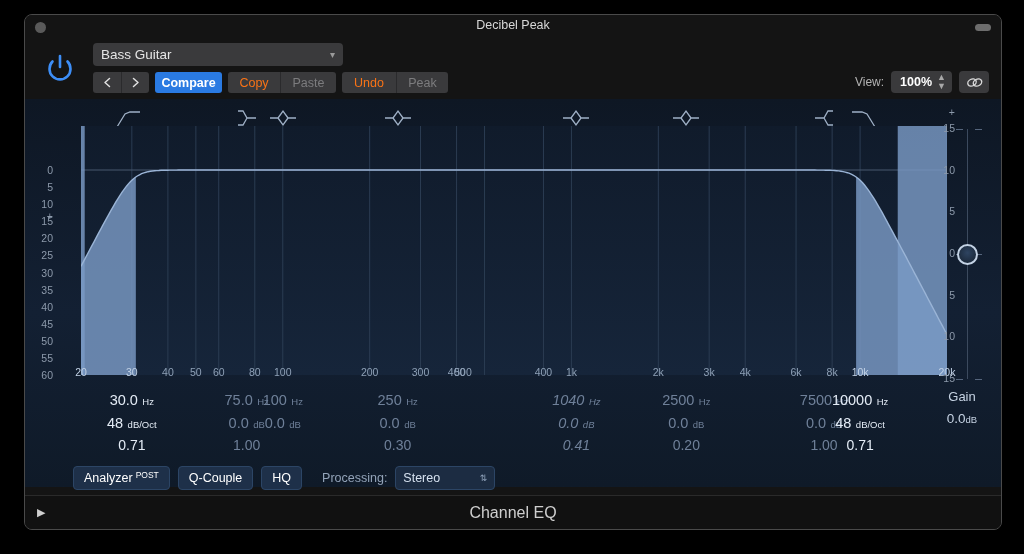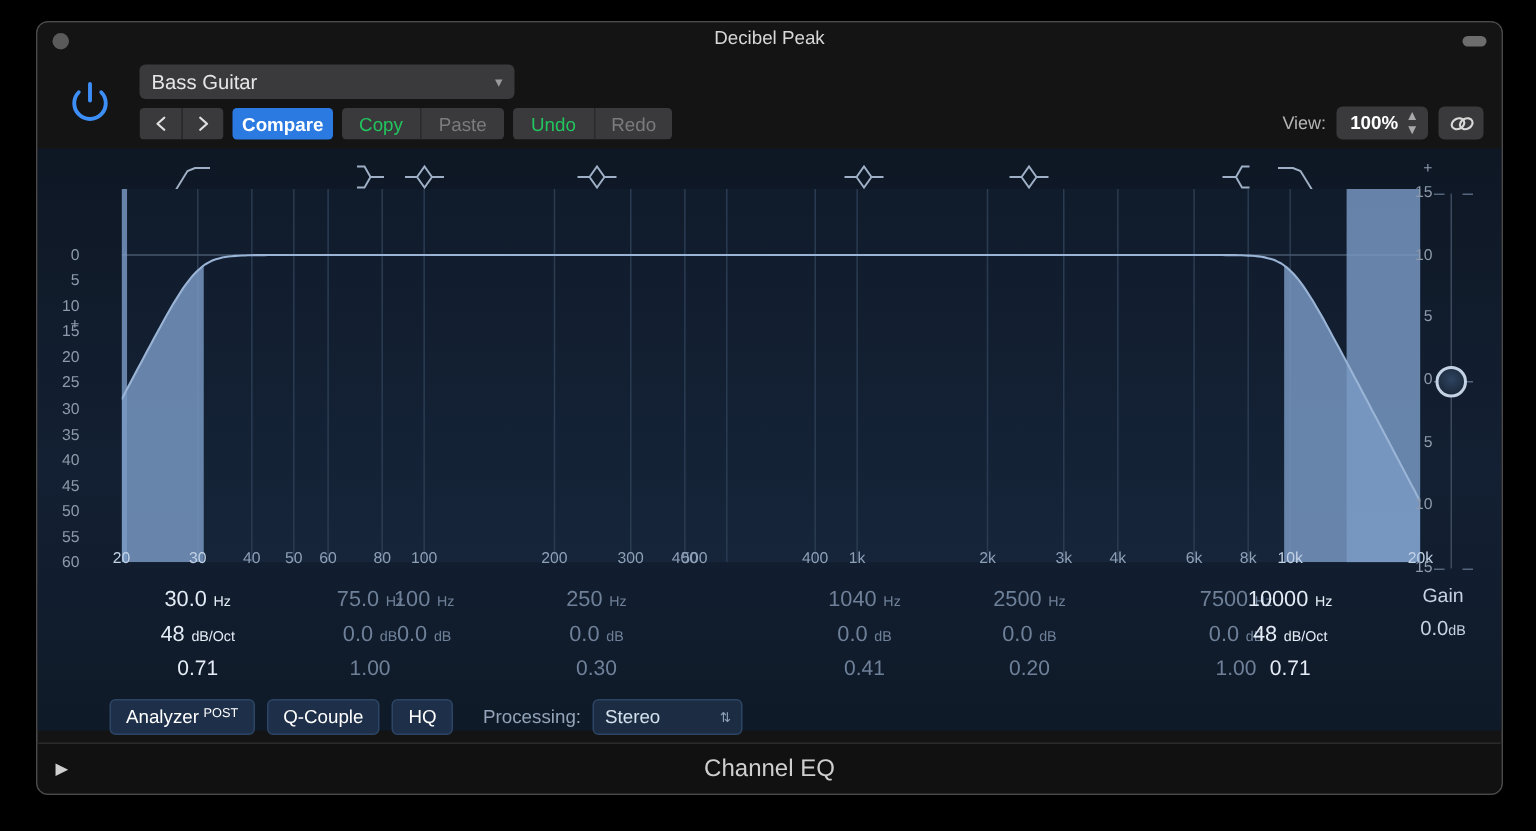--- a/index.html
+++ b/index.html
@@ -65,21 +65,21 @@
     margin-left: auto; color: #9a9a9a; font-size: 10px;
   }
 
   #btnrow {
     position: absolute; left: 68px; top: 33px;
     display: flex; align-items: center;
   }
   .btn {
     height: 21px;
     background: #3a3a3c;
-    color: #22c55e;
+    color: #f97316;
     font-size: 12.5px;
     display: flex; align-items: center; justify-content: center;
     cursor: pointer;
     border-radius: 3px;
   }
   .btn.dim { color: #7c7c7e; }
   .btn.accent { background: #2a7ae2; color: #fff; font-weight: bold; }
   .seg { display: flex; margin-right: 6px; border-radius: 3px; overflow: hidden; }
   .seg .btn { border-radius: 0; }
   .seg .btn + .btn { border-left: 1px solid #2a2a2c; }
@@ -294,21 +294,21 @@
             </svg>
         </div>
       </div>
       <div class="btn accent" style="width:67px;margin-right:6px">Compare</div>
       <div class="seg">
         <div class="btn" style="width:52px">Copy</div>
         <div class="btn dim" style="width:56px">Paste</div>
       </div>
       <div class="seg">
         <div class="btn" style="width:54px">Undo</div>
-        <div class="btn dim" style="width:52px">Redo</div>
+        <div class="btn dim" style="width:52px">Peak</div>
       </div>
     </div>
 
     <div id="view-area">
       <span id="view-label">View:</span>
       <div id="zoom-box">
         <span>100%</span>
         <span class="stepper">▲<br>▼</span>
       </div>
       <div id="link-button">
@@ -451,21 +451,21 @@
           </div>
           <div class="band-col" style="left: 201.769px;">
             <div class="line"><span class="big">100</span> <span class="unit">Hz</span></div>
             <div class="line"><span class="big">0.0</span> <span class="unit">dB</span></div>
           </div>
           <div class="band-col" style="left: 316.641px;">
             <div class="line"><span class="big">250</span> <span class="unit">Hz</span></div>
             <div class="line"><span class="big">0.0</span> <span class="unit">dB</span></div>
             <div class="line q">0.30</div>
           </div>
-          <div class="band-col" style="left: 495.353px;">
+          <div class="band-col" style="left: 495.353px; font-style: italic;">
             <div class="line"><span class="big">1040</span> <span class="unit">Hz</span></div>
             <div class="line"><span class="big">0.0</span> <span class="unit">dB</span></div>
             <div class="line q">0.41</div>
           </div>
           <div class="band-col" style="left: 605.308px;">
             <div class="line"><span class="big">2500</span> <span class="unit">Hz</span></div>
             <div class="line"><span class="big">0.0</span> <span class="unit">dB</span></div>
             <div class="line q">0.20</div>
           </div>
           <div class="band-col" style="left: 743.037px;">

